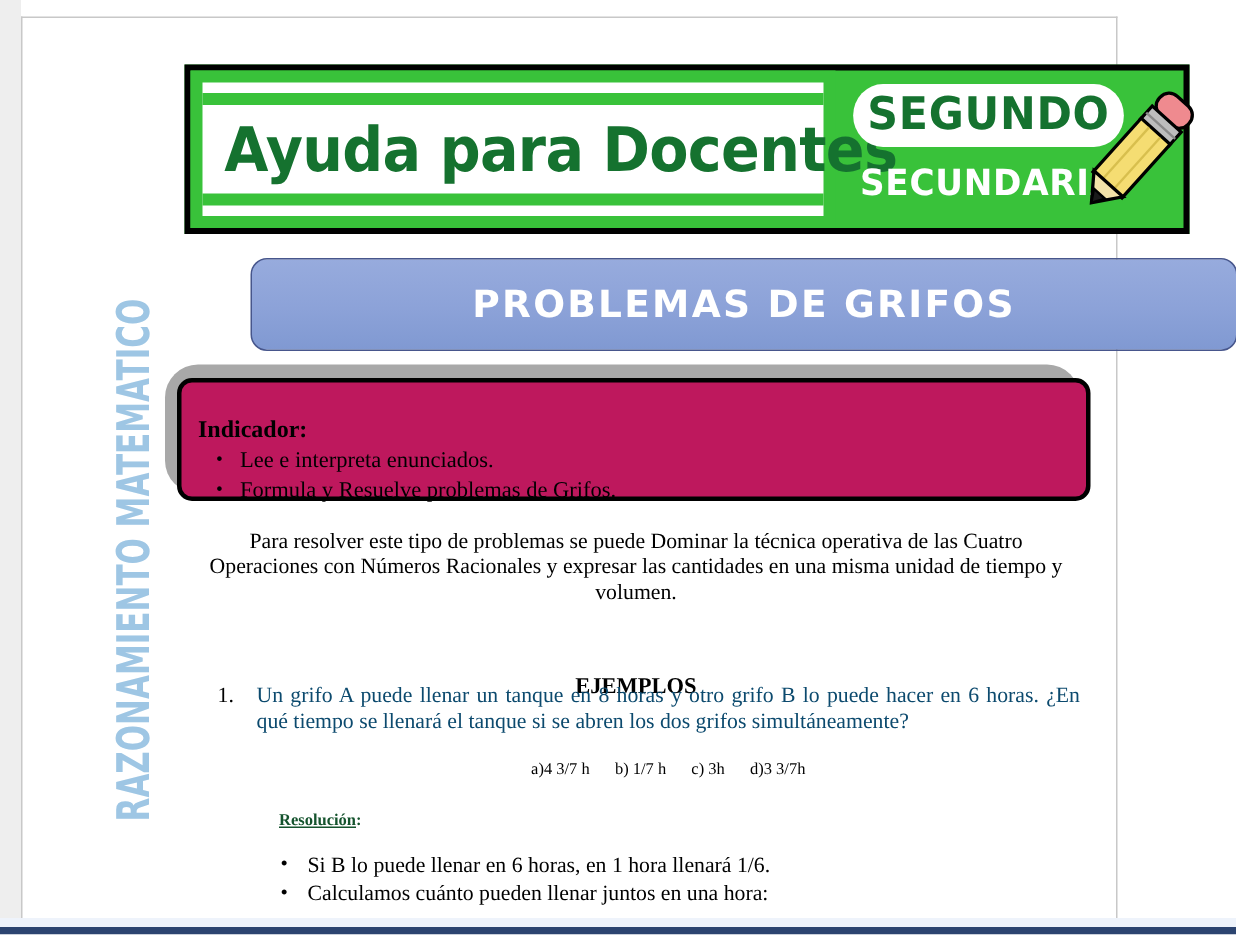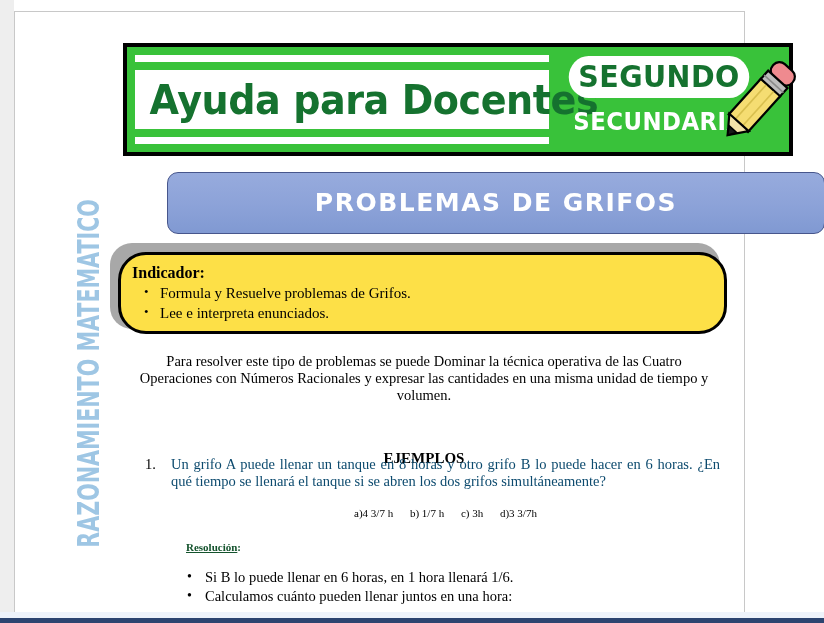--- a/index.html
+++ b/index.html
@@ -187,25 +187,25 @@
     height: 86px;
     background: #a8a8a8;
     border-radius: 22px;
   }
   #indicator-box {
     position: absolute;
     left: 103px;
     top: 240px;
     width: 609px;
     height: 82px;
-    background: #fde047;
+    background: #be185d;
     border: 3px solid #000000;
-    border-radius: 28px;
+    border-radius: 10px;
     box-sizing: border-box;
-    padding: 8px 0 0 11px;
+    padding: 22px 0 0 11px;
   }
   #indicator-title {
     font-family: "Liberation Serif", serif;
     font-weight: bold;
     font-size: 16px;
     color: #000000;
     line-height: 20px;
   }
   .indicator-list {
     margin: 0;
@@ -387,22 +387,22 @@
       </g>
     </svg>
   </div>
 
   <div id="title-bar">PROBLEMAS DE GRIFOS</div>
 
   <div id="indicator-shadow"></div>
   <div id="indicator-box">
     <div id="indicator-title">Indicador:</div>
     <ul class="indicator-list">
+      <li>Lee e interpreta enunciados.</li>
       <li>Formula y Resuelve problemas de Grifos.</li>
-      <li>Lee e interpreta enunciados.</li>
     </ul>
   </div>
 
   <div id="sidebar-label">
     <span>RAZONAMIENTO MATEMATICO</span>
   </div>
 
   <div id="intro-text">Para resolver este tipo de problemas se puede Dominar la técnica operativa de las Cuatro Operaciones con Números Racionales y expresar las cantidades en una misma unidad de tiempo y volumen.</div>
 
   <div id="examples-heading">EJEMPLOS</div>

